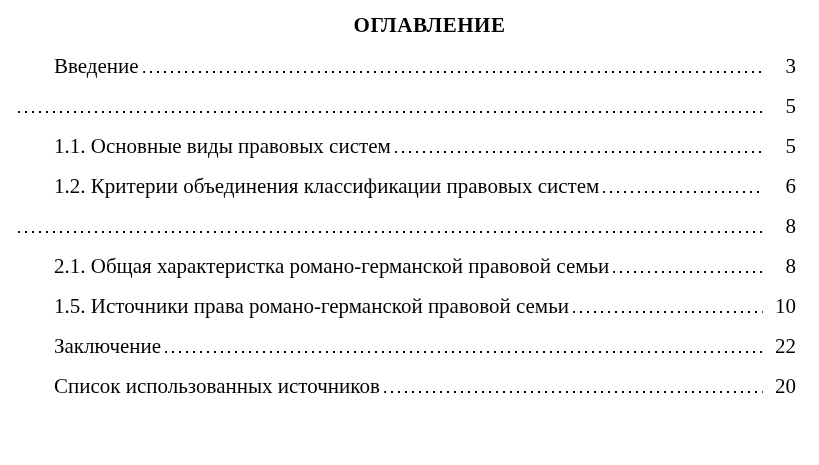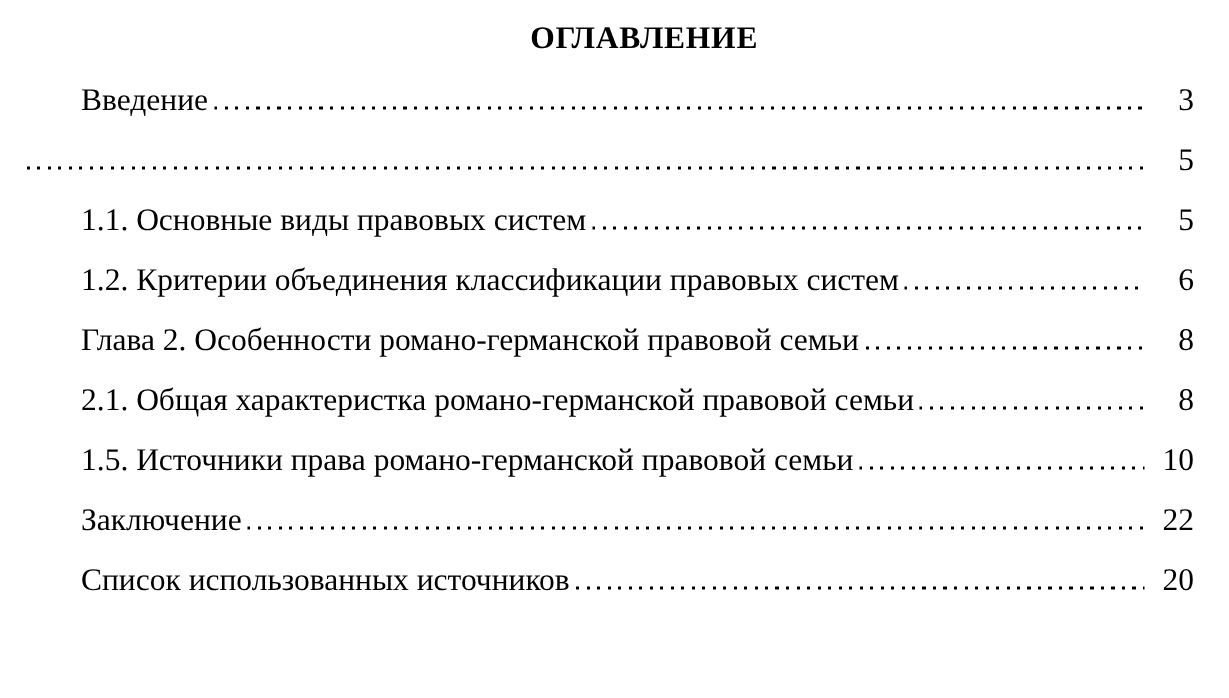--- a/index.html
+++ b/index.html
@@ -1,15 +1,15 @@
 <!DOCTYPE html>
 <html lang="ru"><head>
 <meta charset="utf-8">
 <style>
-  * { margin: 0; padding: 0; box-sizing: border-box; }
+  * { margin: 0; padding: 0; box-sizing: border-box; border-radius: 28px; }
   html, body { background: #fff; }
   .page {
     position: relative;
     width: 819px;
     height: 465px;
     background: #ffffff;
     color: #000000;
     font-family: "Liberation Serif", "DejaVu Serif", serif;
     overflow: hidden;
   }
@@ -77,21 +77,20 @@
     <span class="toc-page">5</span>
   </div>
 
   <div class="toc-row">
     <span class="toc-label">1.2. Критерии объединения классификации правовых систем</span>
     <span class="toc-leader"></span>
     <span class="toc-page">6</span>
   </div>
 
   <div class="toc-row">
-    <span class="toc-label">Глава 2. Особенности романо-германской правовой семьи</span>
     <span class="toc-leader"></span>
     <span class="toc-page">8</span>
   </div>
 
   <div class="toc-row">
     <span class="toc-label">2.1. Общая характеристка романо-германской правовой семьи</span>
     <span class="toc-leader"></span>
     <span class="toc-page">8</span>
   </div>
 

